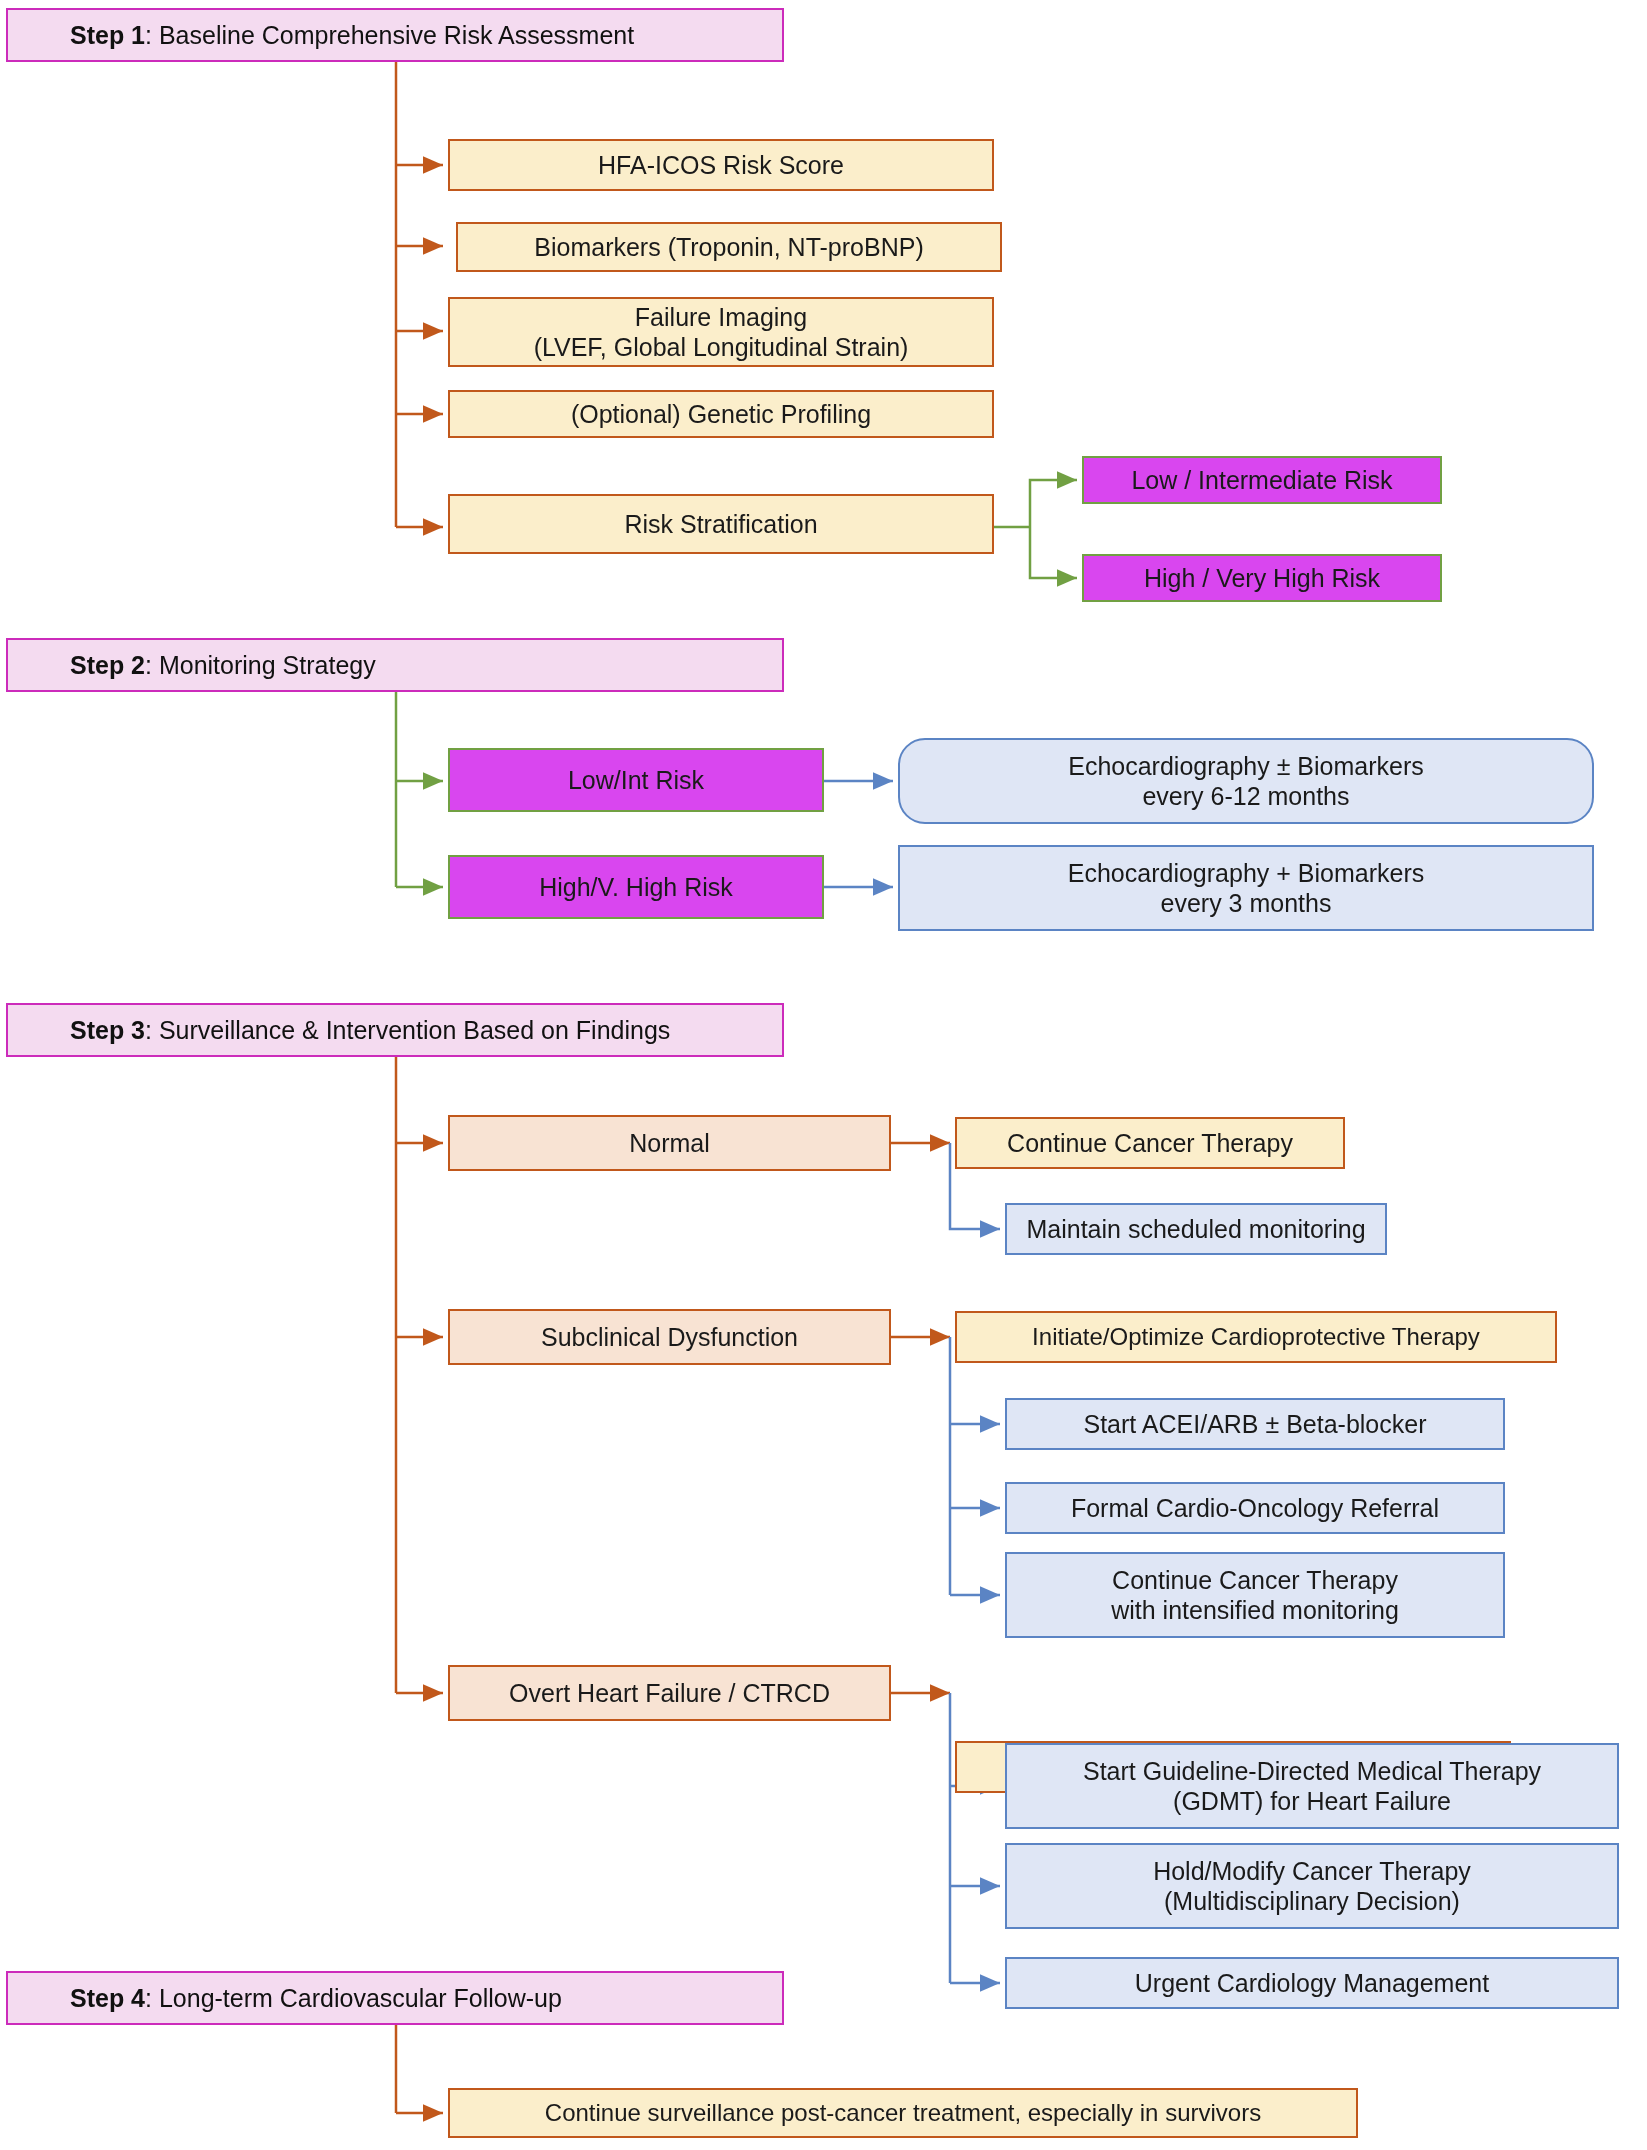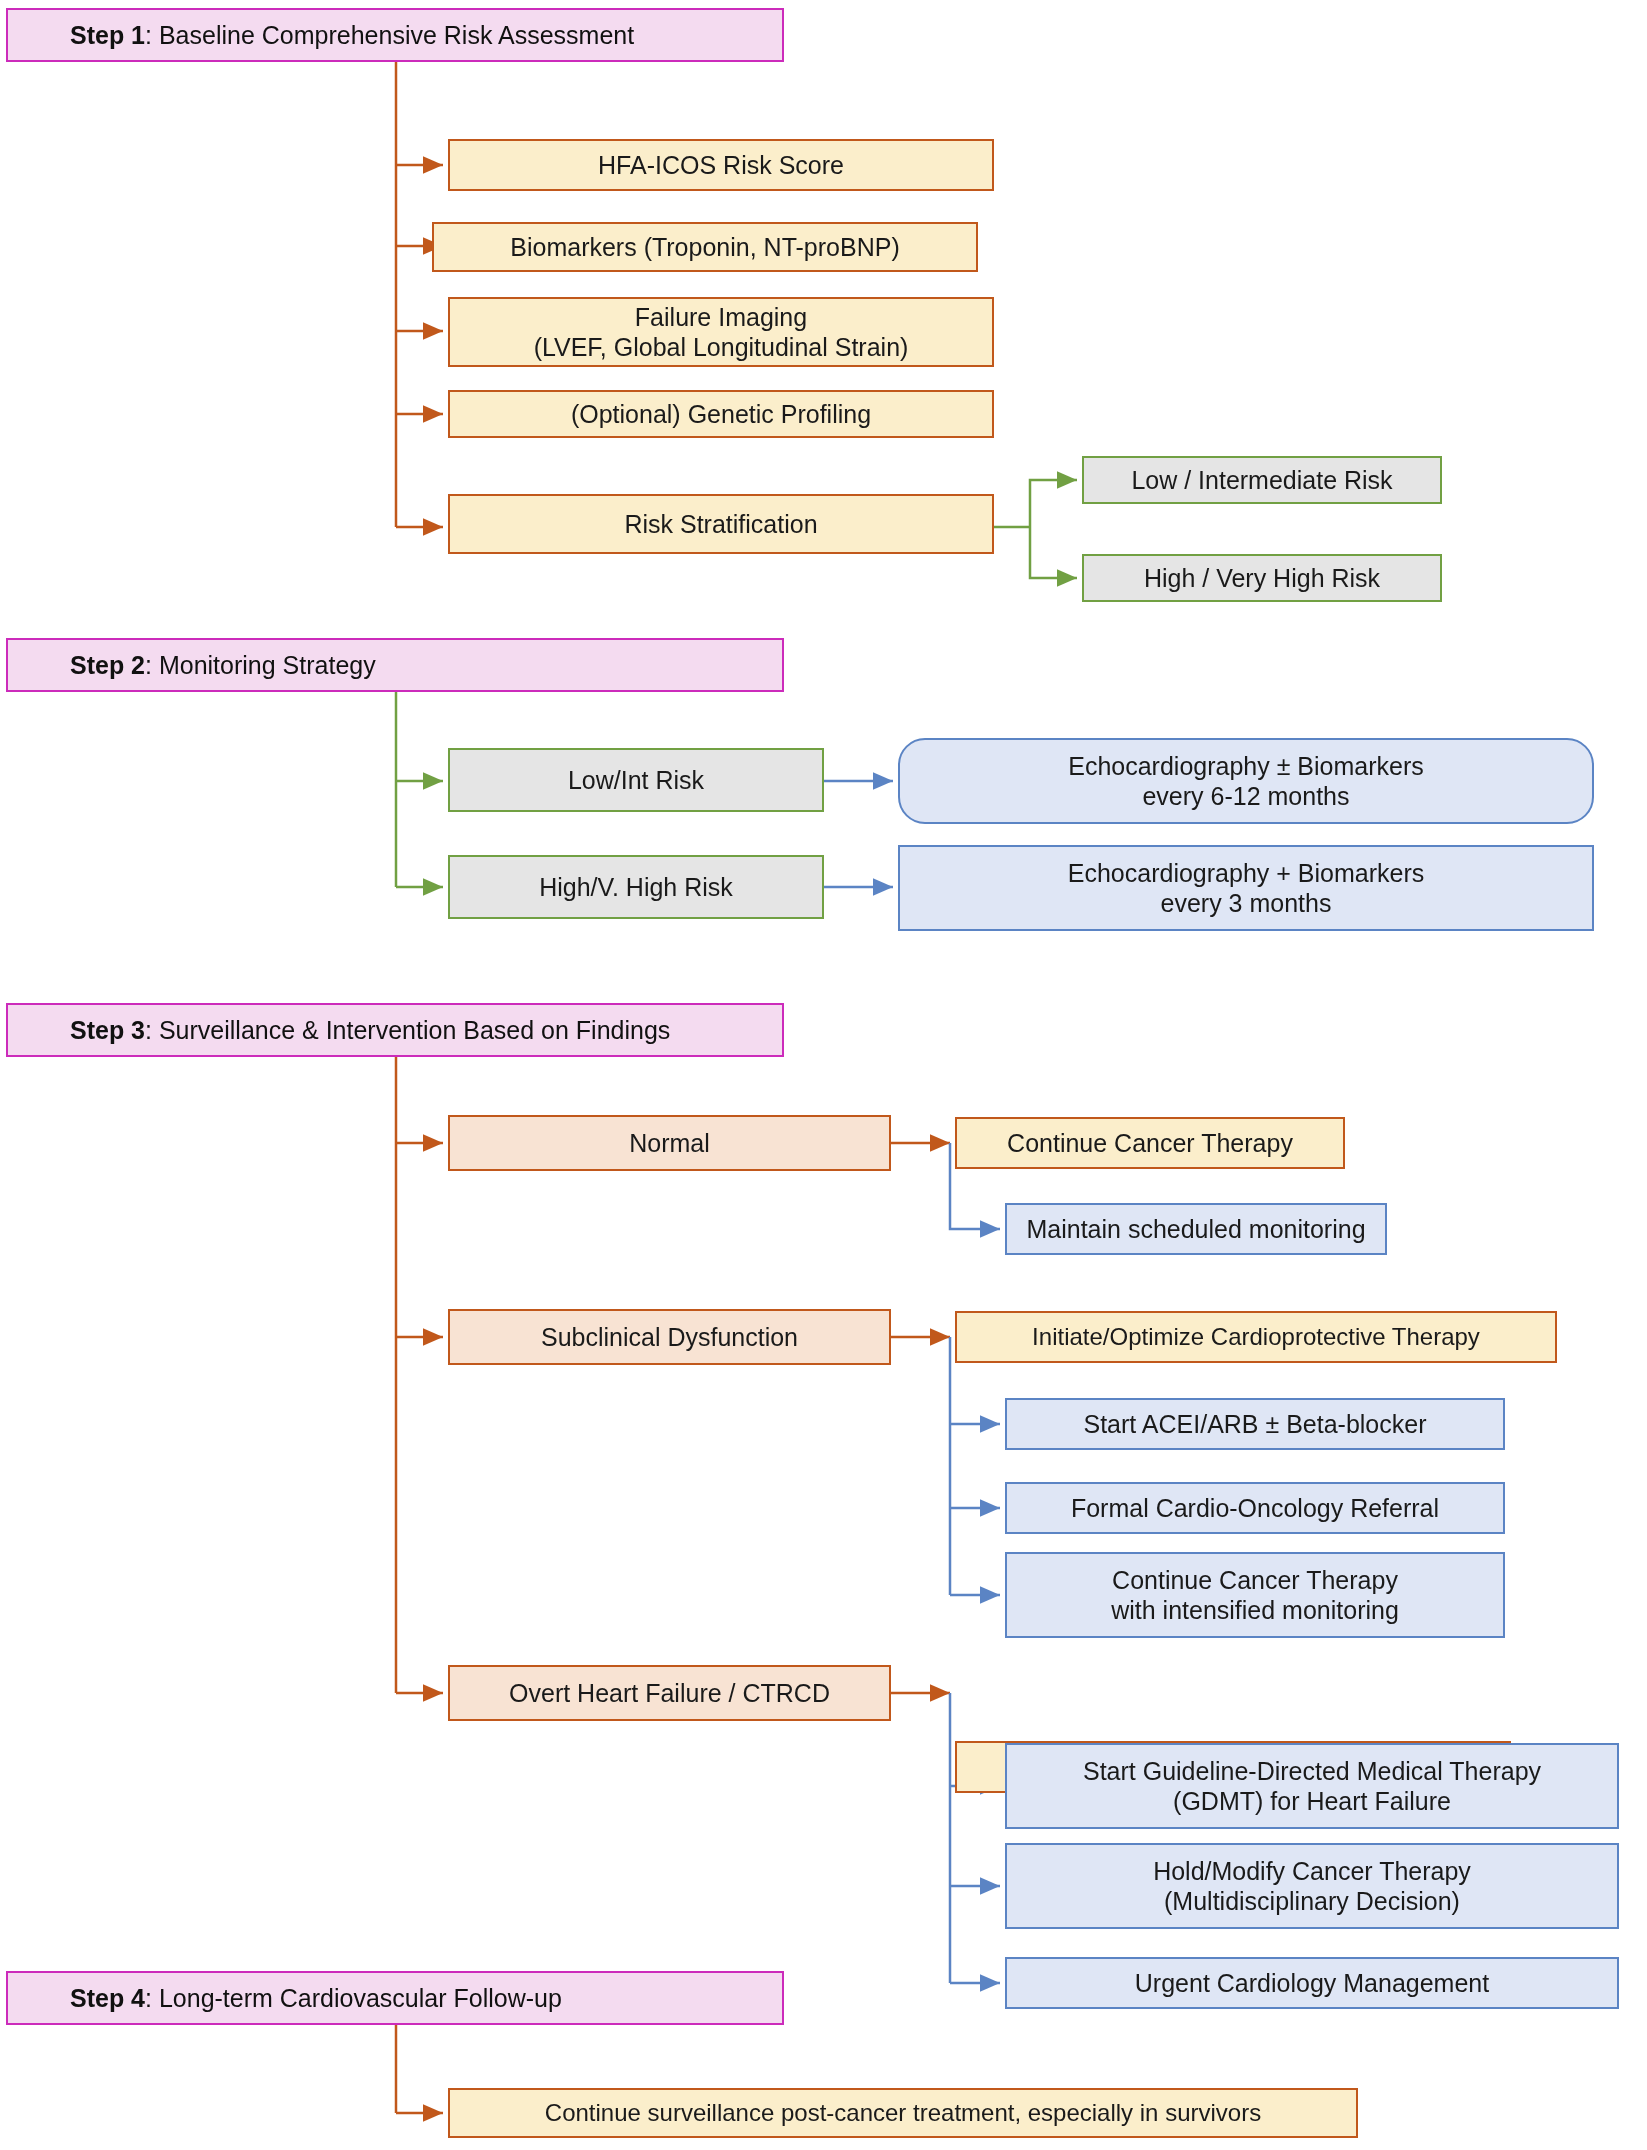--- a/index.html
+++ b/index.html
@@ -47,21 +47,21 @@
   }
   .step b {
     font-weight: bold;
   }
   .cream {
     background: #fbeecb;
     border: 2px solid #c1581b;
     font-size: 25px;
   }
   .green {
-    background: #e5e5e5;
+    background: #d946ef;
     border: 2px solid #71a043;
     font-size: 25px;
   }
   .blue {
     background: #dfe6f5;
     border: 2px solid #5b84c4;
     font-size: 25px;
   }
   .peach {
     background: #f8e3d3;
@@ -151,21 +151,21 @@
   </svg>
 
   <div class="node step" style="left:6px; top:8px; width:778px; height:54px;">
     <span><b>Step 1</b><span>: Baseline Comprehensive Risk Assessment</span></span>
   </div>
 
   <div class="node cream" style="left:448px; top:139px; width:546px; height:52px;">
     <span>HFA-ICOS Risk Score</span>
   </div>
 
-  <div class="node cream" style="left:432px; top:222px; width:546px; height:50px;">
+  <div class="node cream" style="left:456px; top:222px; width:546px; height:50px;">
     <span>Biomarkers (Troponin, NT-proBNP)</span>
   </div>
 
   <div class="node cream" style="left:448px; top:297px; width:546px; height:70px;">
     <span>Failure Imaging
 (LVEF, Global Longitudinal Strain)</span>
   </div>
 
   <div class="node cream" style="left:448px; top:390px; width:546px; height:48px;">
     <span>(Optional) Genetic Profiling</span>

